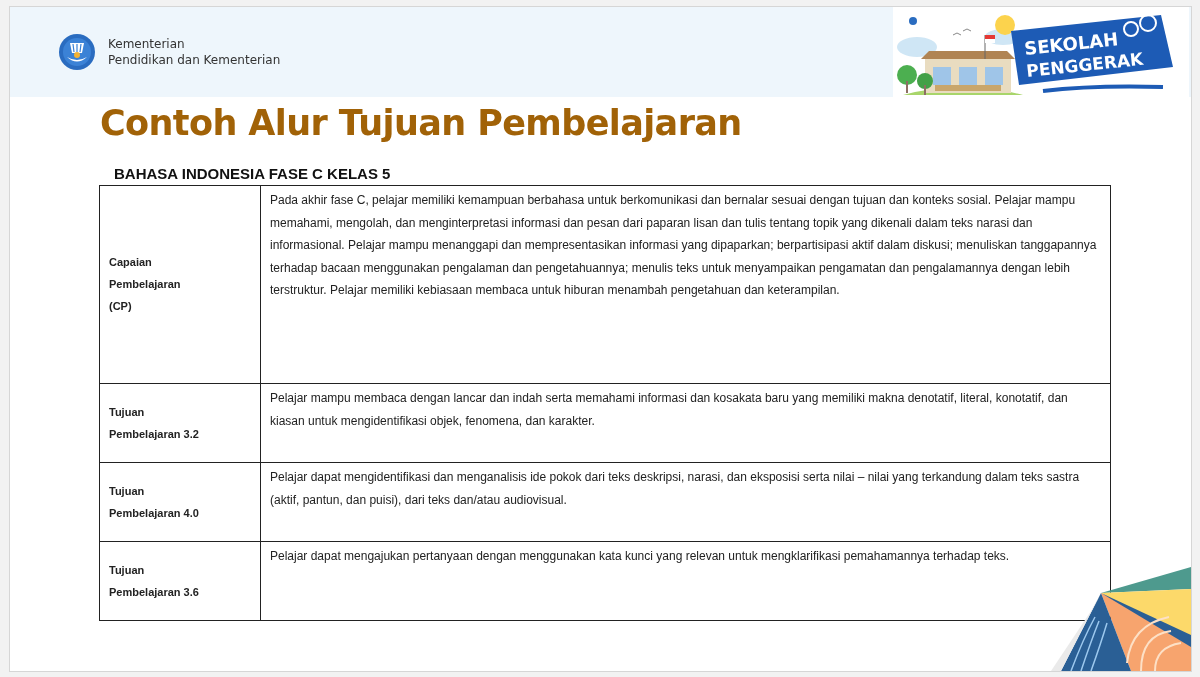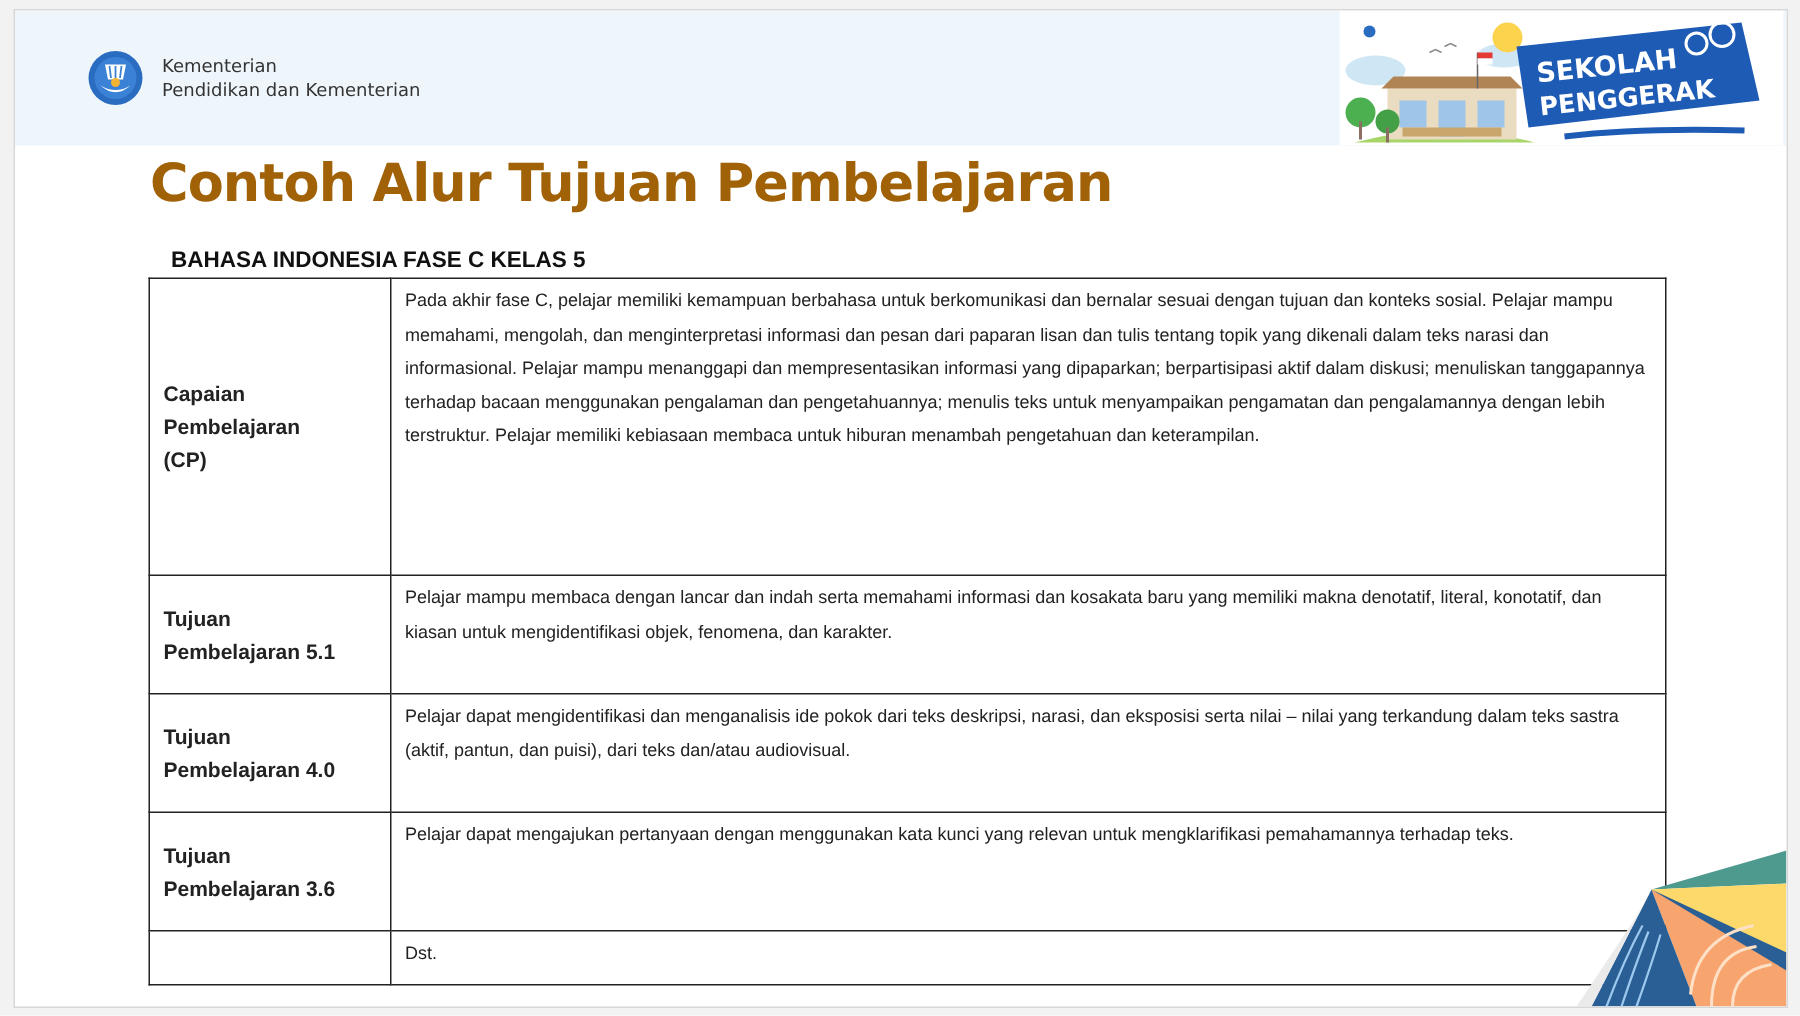--- a/index.html
+++ b/index.html
@@ -6,21 +6,21 @@
   body { width:1200px; height:677px; background:#f2f2f2; position:relative; overflow:hidden; font-family:"Liberation Sans", sans-serif; }
   .slide { position:absolute; left:9px; top:6px; width:1181px; height:664px; background:#ffffff; border:1px solid #d6d6d6; overflow:hidden; }
   .header-band { position:absolute; left:0; top:0; width:1181px; height:90px; background:#eef6fc; }
   .logo { position:absolute; left:48px; top:26px; width:38px; height:38px; }
   .ministry { position:absolute; left:98px; top:29px; font-family:"DejaVu Sans", sans-serif; font-size:12px; line-height:16px; color:#333; }
   .banner { position:absolute; left:883px; top:0; width:296px; height:90px; }
   .title { position:absolute; left:90px; top:96px; font-family:"DejaVu Sans", sans-serif; font-weight:bold; font-size:35px; letter-spacing:-0.6px; color:#a16207; white-space:nowrap; }
   .subtitle { position:absolute; left:104px; top:146px; font-family:"Liberation Sans", sans-serif; font-weight:bold; font-size:15px; color:#111;margin-top:12px; }
   table.atp { position:absolute; left:89px; top:178px; width:1012px; border-collapse:collapse; font-family:"Liberation Sans", sans-serif; color:#222; }
   table.atp td { border:1.5px solid #222; vertical-align:top; padding:3px 9px 4px 9px; font-size:12px; line-height:22.6px; }
-  table.atp td.label { width:142px; font-weight:bold; vertical-align:middle; padding-left:9px; font-size:14px; line-height:22px; }
+  table.atp td.label { width:142px; font-weight:bold; vertical-align:middle; padding-left:9px; font-size:11px; line-height:22px; }
   .deco { position:absolute; right:0; bottom:0; width:140px; height:120px; }
 </style>
 </head>
 <body>
 
 <div class="slide">
   <div class="header-band">
     <svg class="logo" viewBox="0 0 38 38">
       <circle cx="19" cy="19" r="18" fill="#2a6cc0"></circle>
       <circle cx="19" cy="19" r="14" fill="#3b82d6"></circle>
@@ -72,42 +72,38 @@
       <td class="label" style="height:190px;">
         <div>Capaian</div>
         <div>Pembelajaran</div>
         <div>(CP)</div>
       </td>
       <td>Pada akhir fase C, pelajar memiliki kemampuan berbahasa untuk berkomunikasi dan bernalar sesuai dengan tujuan dan konteks sosial. Pelajar mampu memahami, mengolah, dan menginterpretasi informasi dan pesan dari paparan lisan dan tulis tentang topik yang dikenali dalam teks narasi dan informasional. Pelajar mampu menanggapi dan mempresentasikan informasi yang dipaparkan; berpartisipasi aktif dalam diskusi; menuliskan tanggapannya terhadap bacaan menggunakan pengalaman dan pengetahuannya; menulis teks untuk menyampaikan pengamatan dan pengalamannya dengan lebih terstruktur. Pelajar memiliki kebiasaan membaca untuk hiburan menambah pengetahuan dan keterampilan.</td>
     </tr>
     <tr>
       <td class="label" style="height:71px;">
         <div>Tujuan</div>
-        <div>Pembelajaran 5.1</div>
+        <div>Pembelajaran 3.2</div>
       </td>
       <td>Pelajar mampu membaca dengan lancar dan indah serta memahami informasi dan kosakata baru yang memiliki makna denotatif, literal, konotatif, dan kiasan untuk mengidentifikasi objek, fenomena, dan karakter.</td>
     </tr>
     <tr>
       <td class="label" style="height:71px;">
         <div>Tujuan</div>
         <div>Pembelajaran 4.0</div>
       </td>
       <td>Pelajar dapat mengidentifikasi dan menganalisis ide pokok dari teks deskripsi, narasi, dan eksposisi serta nilai – nilai yang terkandung dalam teks sastra (aktif, pantun, dan puisi), dari teks dan/atau audiovisual.</td>
     </tr>
     <tr>
       <td class="label" style="height:71px;">
         <div>Tujuan</div>
         <div>Pembelajaran 3.6</div>
       </td>
       <td>Pelajar dapat mengajukan pertanyaan dengan menggunakan kata kunci yang relevan  untuk mengklarifikasi pemahamannya terhadap teks.</td>
     </tr>
-    <tr>
-      <td class="label" style="height:28px;"></td>
-      <td>Dst.</td>
-    </tr>
   </tbody>
     </table>
 
   <svg class="deco" viewBox="0 0 140 120">
     <polygon points="50,42 140,16 140,38" fill="#4e9a8e"></polygon>
     <polygon points="50,42 140,38 140,90" fill="#fcd96a"></polygon>
     <polygon points="50,42 140,90 140,120 80,120" fill="#f7a46e"></polygon>
     <polygon points="50,42 140,84 140,96" fill="#2a5f95"></polygon>
     <polygon points="50,42 80,120 10,120" fill="#2a5f95"></polygon>
     <polygon points="50,42 10,120 0,120 40,60" fill="#eaeaea"></polygon>

